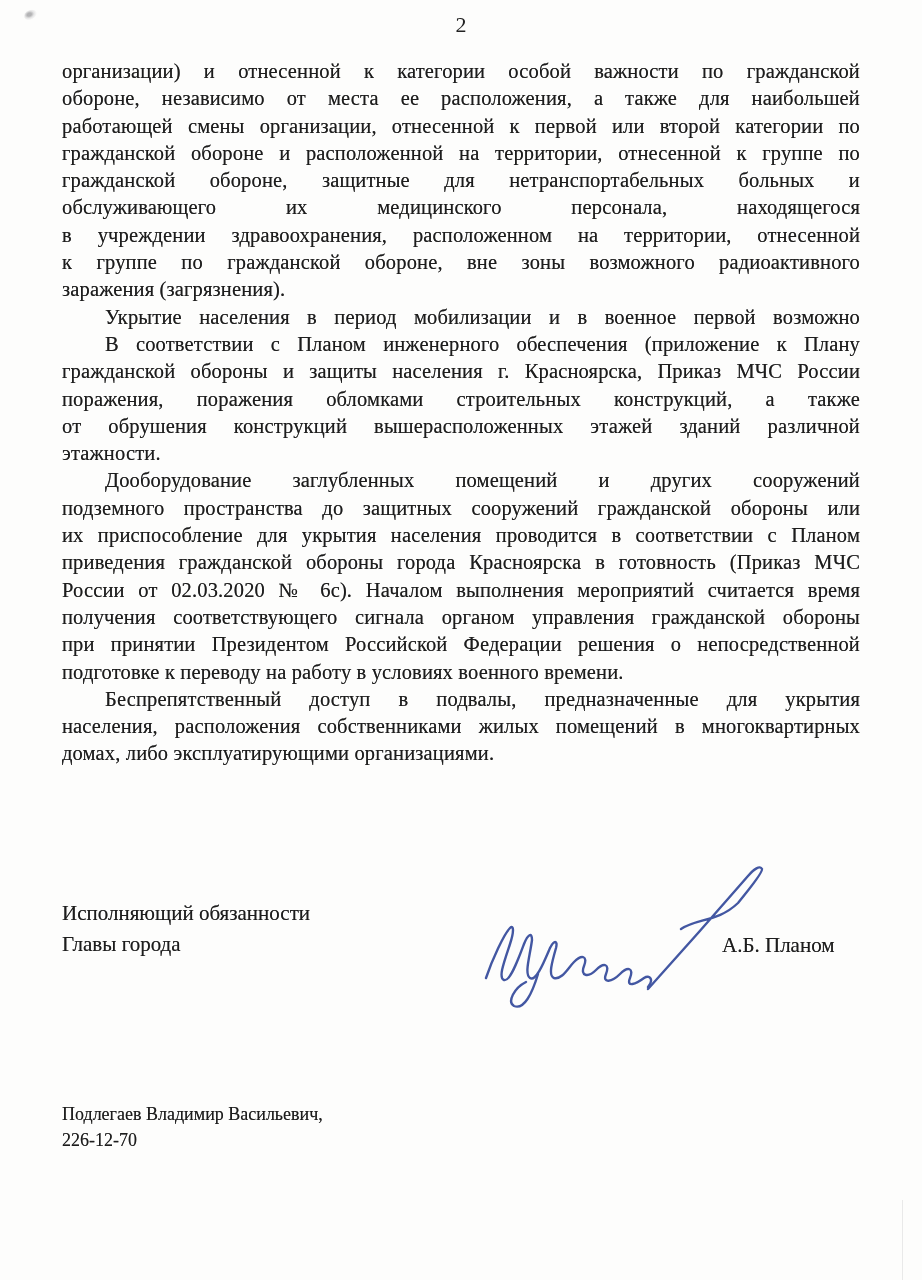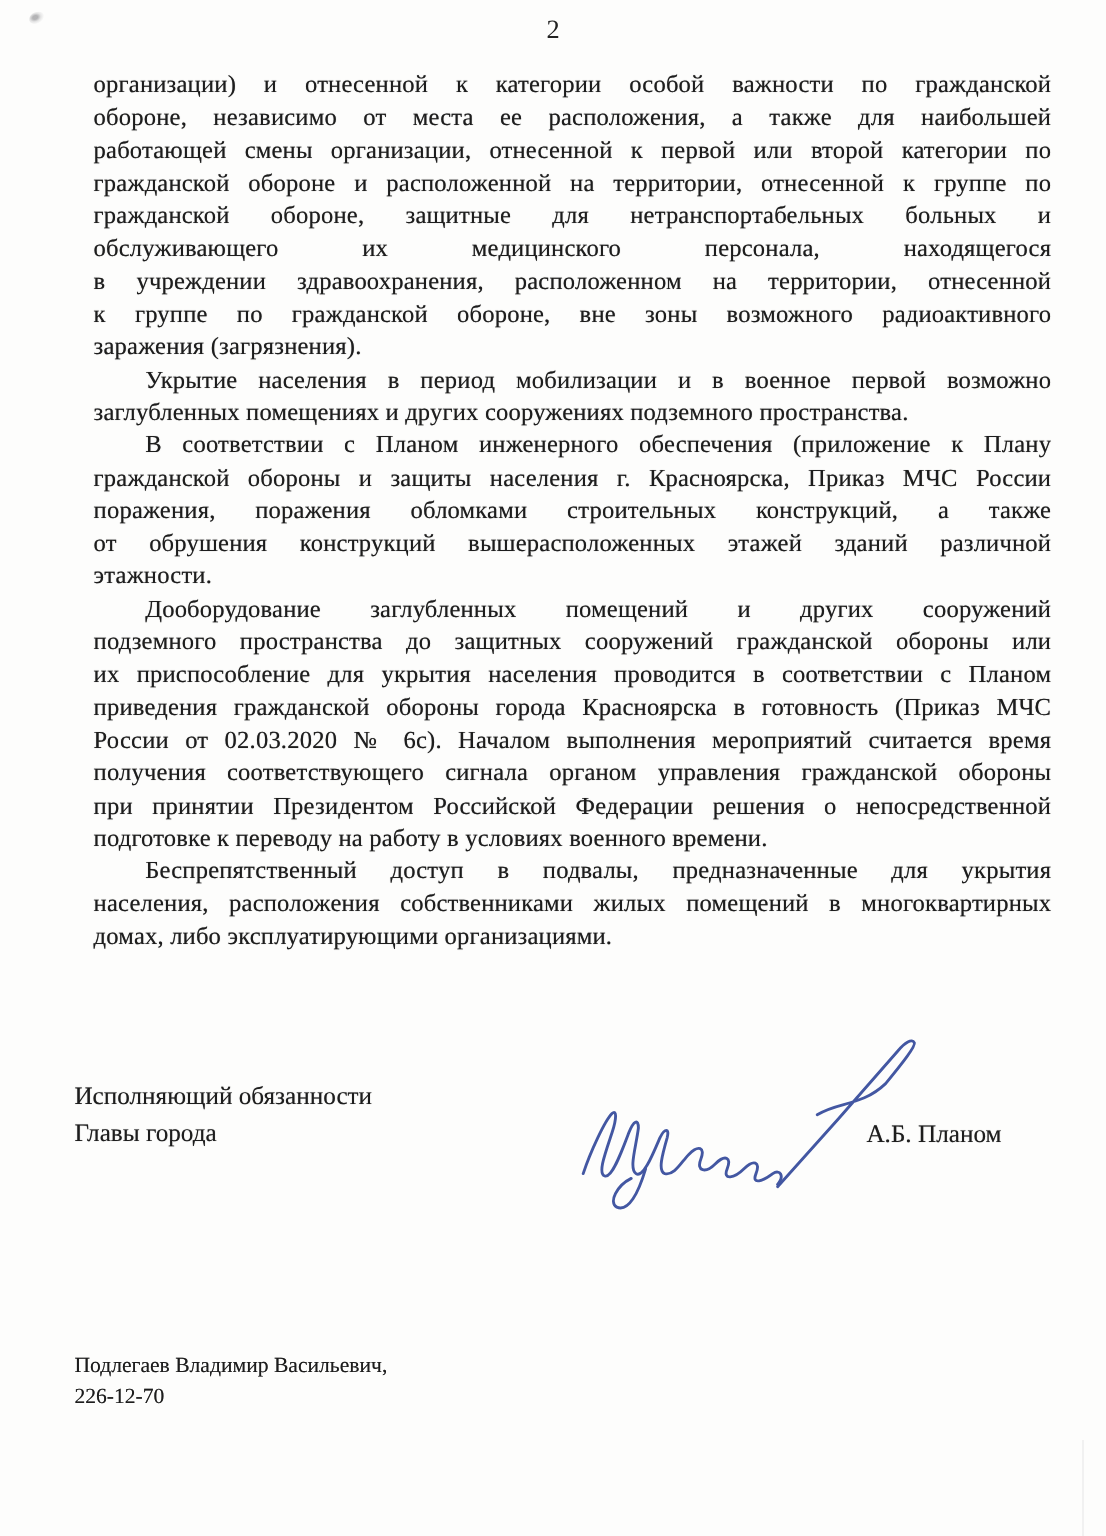--- a/index.html
+++ b/index.html
@@ -45,21 +45,20 @@
   }
   .body-text {
     position: absolute;
     left: 62px;
     top: 58px;
     width: 798px;
     font-size: 20.5px;
     line-height: 27.3px;
     letter-spacing: 0.15px;
     text-shadow: 0 0 0.6px rgba(25,25,25,0.65);
-    margin-left: 16px;
   }
   .line {
     text-align: justify;
     text-align-last: justify;
   }
   .line.last {
     text-align-last: left;
   }
   .line.indent {
     text-indent: 43px;
@@ -86,21 +85,20 @@
     font-size: 21px;
     text-shadow: 0 0 0.6px rgba(25,25,25,0.6);
   }
   .executor {
     position: absolute;
     left: 62px;
     top: 1101px;
     font-size: 18px;
     line-height: 26px;
     text-shadow: 0 0 0.5px rgba(25,25,25,0.6);
-    margin-top: 23px;
   }
 </style>
 </head>
 <body>
 
 <div class="page">
 
   <div class="scan-artifact"></div>
 
   <div class="page-number">2</div>
@@ -109,21 +107,20 @@
       <div class="line">организации) и отнесенной к категории особой важности по гражданской</div>
       <div class="line">обороне, независимо от места ее расположения, а также для наибольшей</div>
       <div class="line">работающей смены организации, отнесенной к первой или второй категории по</div>
       <div class="line">гражданской обороне и расположенной на территории, отнесенной к группе по</div>
       <div class="line">гражданской обороне, защитные для нетранспортабельных больных и</div>
       <div class="line">обслуживающего их медицинского персонала, находящегося</div>
       <div class="line">в учреждении здравоохранения, расположенном на территории, отнесенной</div>
       <div class="line">к группе по гражданской обороне, вне зоны возможного радиоактивного</div>
       <div class="line last">заражения (загрязнения).</div>
       <div class="line indent">Укрытие населения в период мобилизации и в военное первой возможно</div>
-      <div class="line last">заглубленных помещениях и других сооружениях подземного пространства.</div>
       <div class="line indent">В соответствии с Планом инженерного обеспечения (приложение к Плану</div>
       <div class="line">гражданской обороны и защиты населения г. Красноярска, Приказ МЧС России</div>
       <div class="line">поражения, поражения обломками строительных конструкций, а также</div>
       <div class="line">от обрушения конструкций вышерасположенных этажей зданий различной</div>
       <div class="line last">этажности.</div>
       <div class="line indent">Дооборудование заглубленных помещений и других сооружений</div>
       <div class="line">подземного пространства до защитных сооружений гражданской обороны или</div>
       <div class="line">их приспособление для укрытия населения проводится в соответствии с Планом</div>
       <div class="line">приведения гражданской обороны города Красноярска в готовность (Приказ МЧС</div>
       <div class="line">России от 02.03.2020 № 6с). Началом выполнения мероприятий считается время</div>

